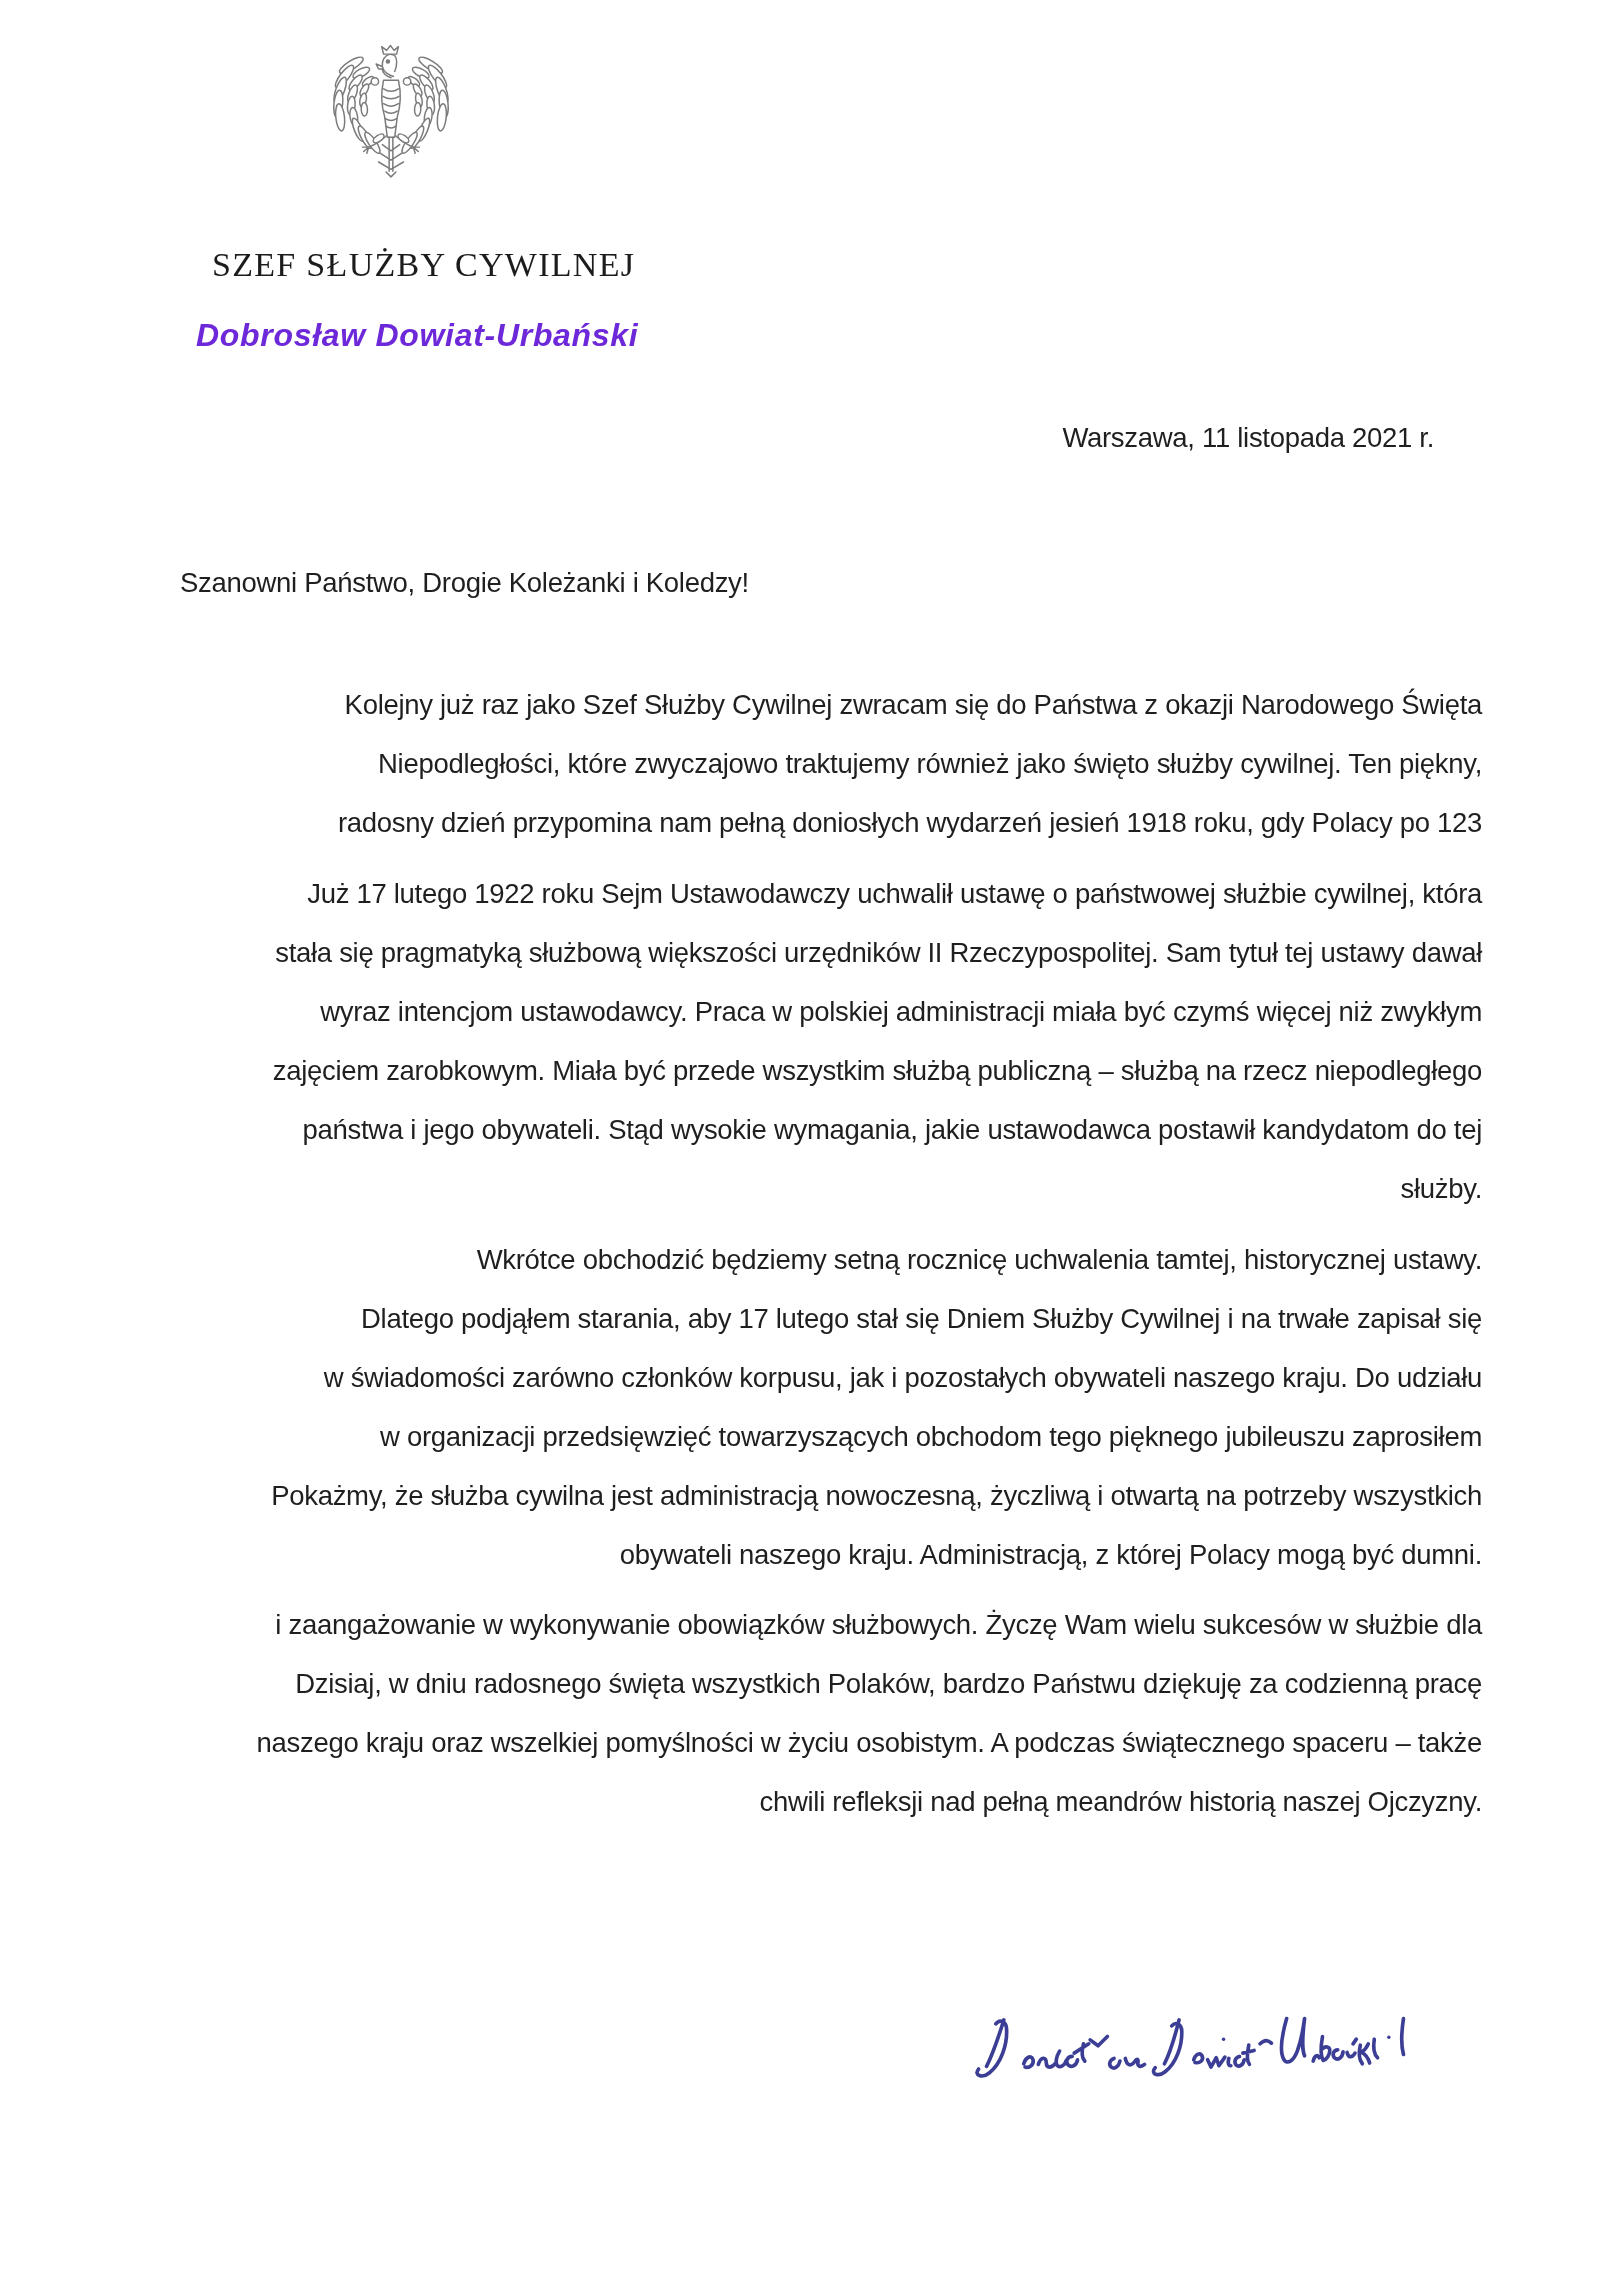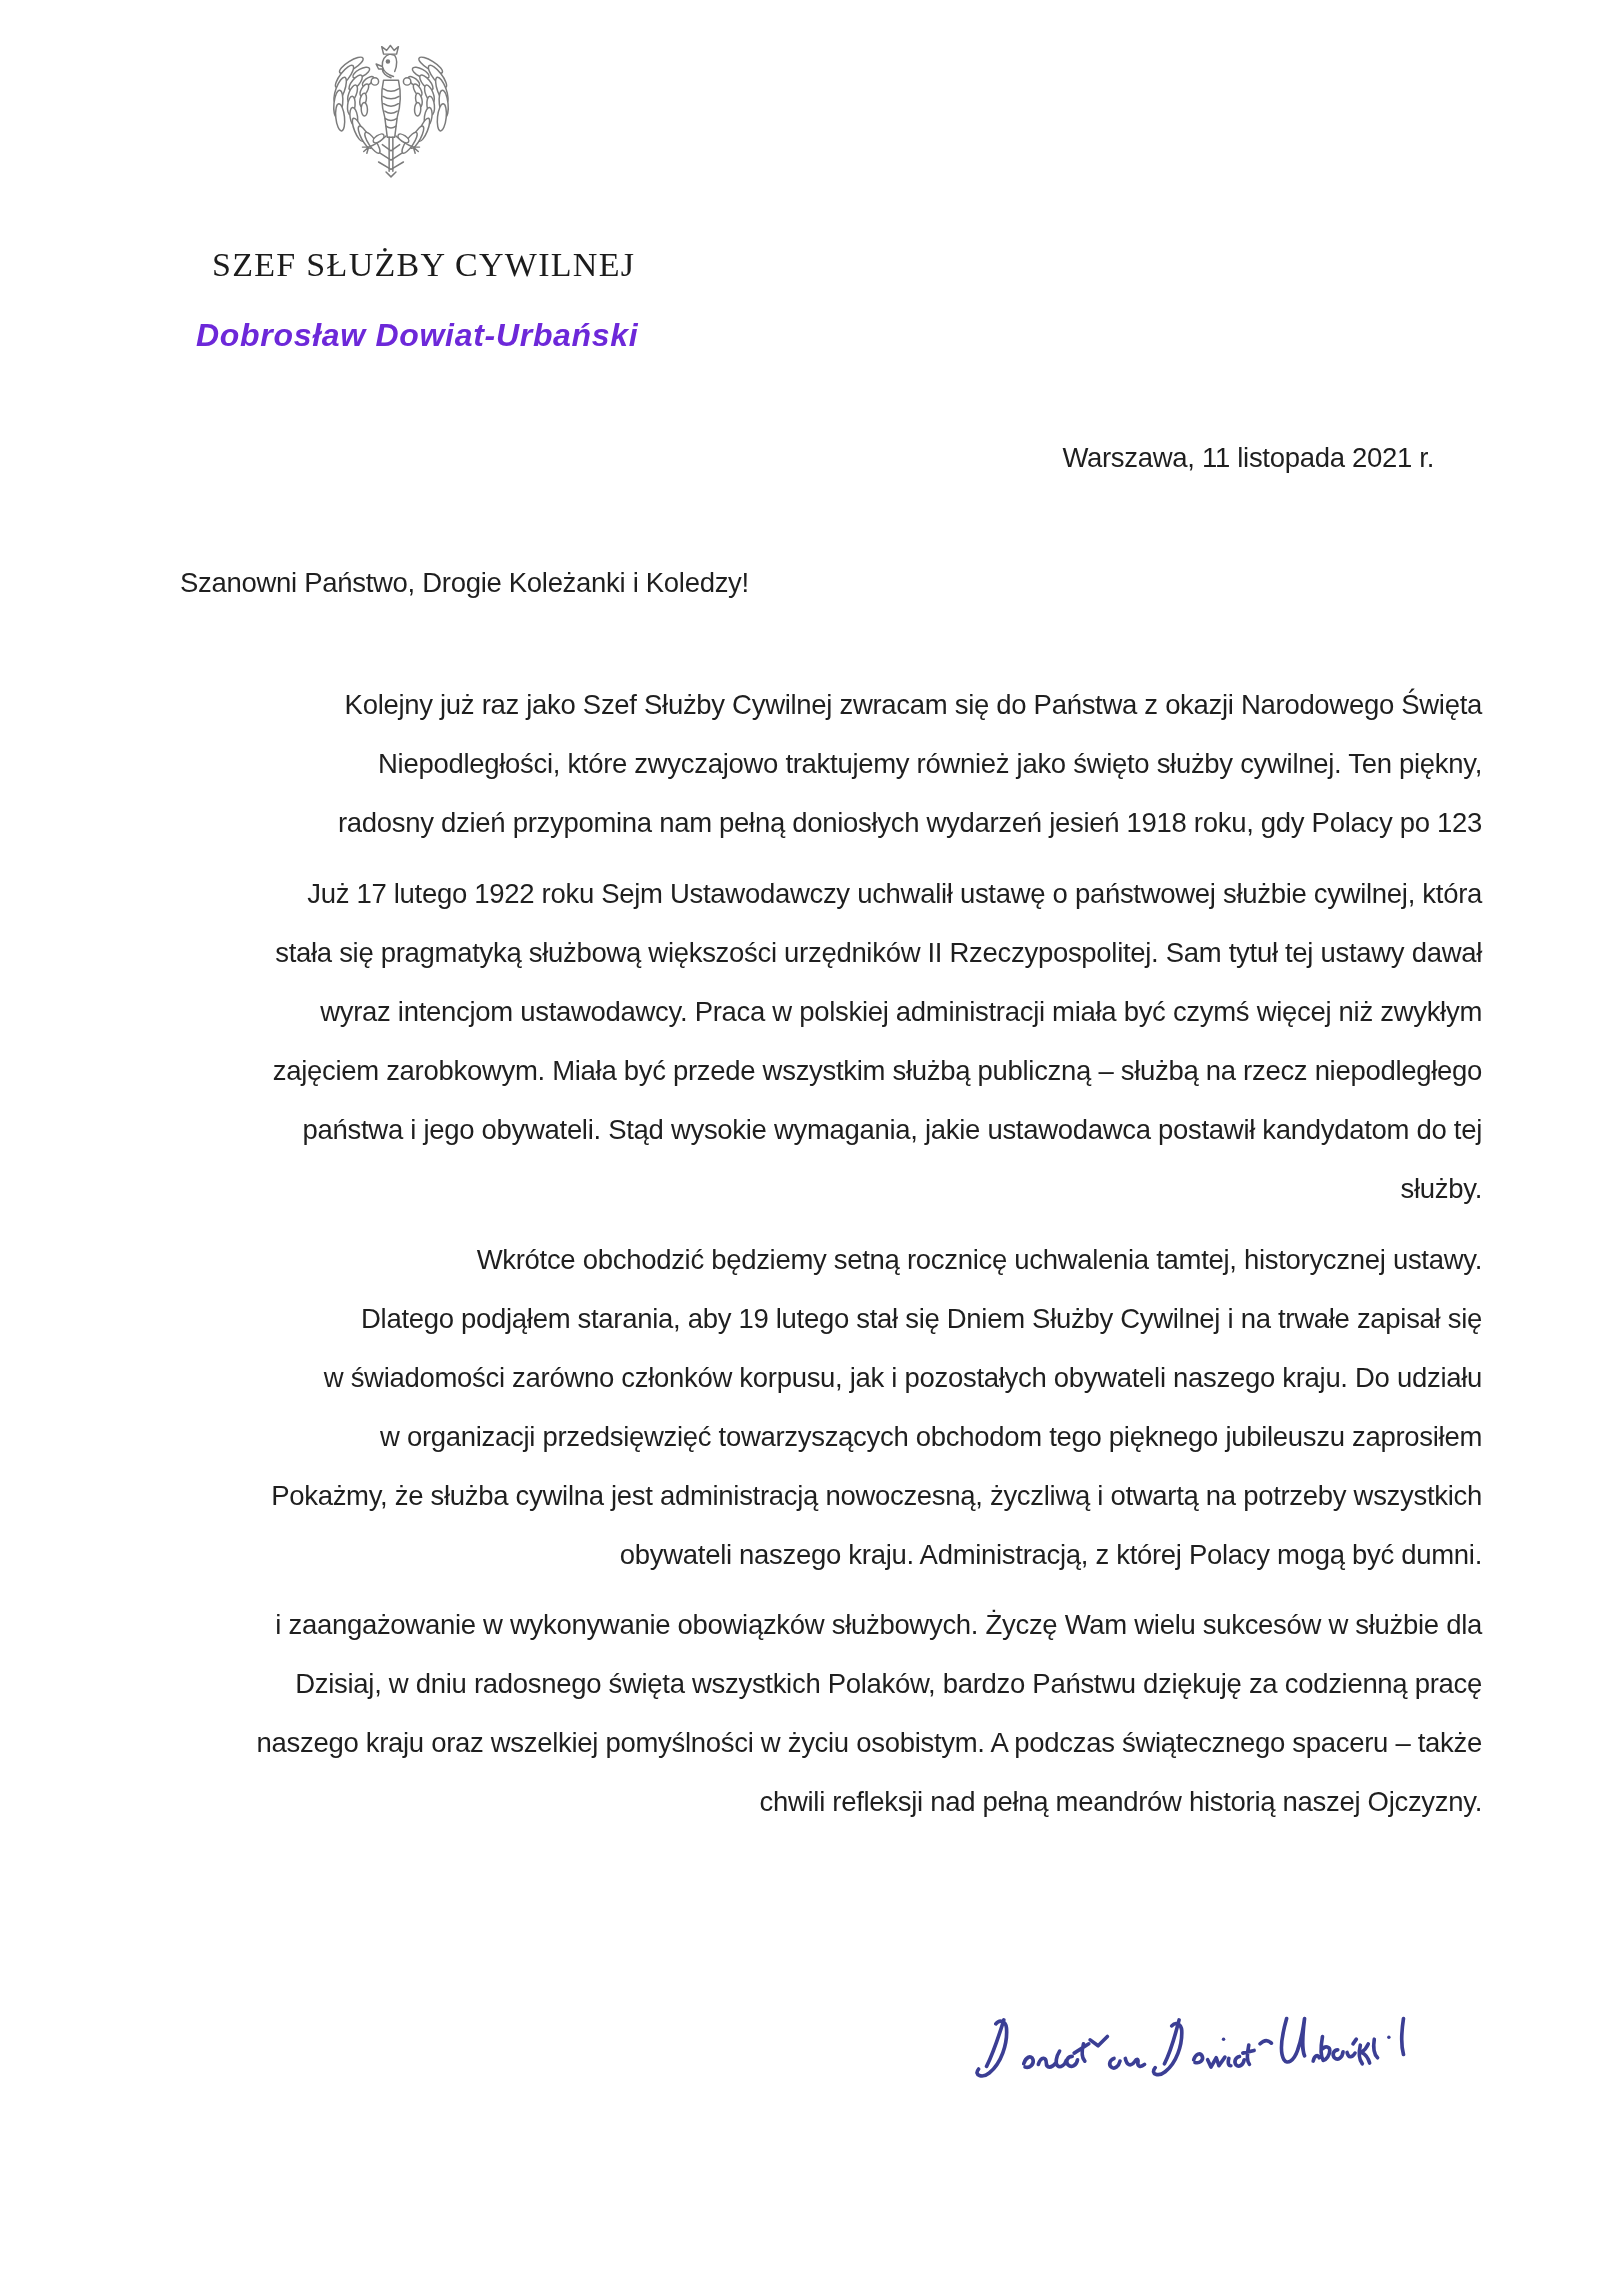--- a/index.html
+++ b/index.html
@@ -16,21 +16,21 @@
     position:absolute;left:212px;top:246px;
     font-family:"Liberation Serif",serif;
     font-size:34px;letter-spacing:1.3px;color:#1c1c1c;white-space:nowrap;
   }
   .officeholder-name{
     position:absolute;left:196px;top:317px;
     font-size:32px;font-style:italic;font-weight:bold;
     letter-spacing:0.7px;color:#6d28d9;white-space:nowrap;
   }
   .dateline{
-    position:absolute;left:180px;top:442px;width:1254px;
+    position:absolute;left:180px;top:422px;width:1254px;
     text-align:right;font-size:27.5px;letter-spacing:-0.3px;white-space:nowrap;
   }
   .body-block{position:absolute;left:180px;top:553px;width:1302px;}
   .salutation{
     font-size:27.5px;line-height:59px;letter-spacing:-0.3px;
     margin:0 0 63px 0;white-space:pre;
   }
   p.para{margin:0 0 11.8px 0;padding:0;text-align:right;}
   .bline{
     display:block;font-size:27.5px;line-height:59px;
@@ -127,21 +127,21 @@
       <span class="bline">Już 17 lutego 1922 roku Sejm Ustawodawczy uchwalił ustawę o państwowej służbie cywilnej, która</span>
       <span class="bline">stała się pragmatyką służbową większości urzędników II Rzeczypospolitej. Sam tytuł tej ustawy dawał</span>
       <span class="bline">wyraz intencjom ustawodawcy. Praca w polskiej administracji miała być czymś więcej niż zwykłym</span>
       <span class="bline">zajęciem zarobkowym. Miała być przede wszystkim służbą publiczną – służbą na rzecz niepodległego</span>
       <span class="bline">państwa i jego obywateli. Stąd wysokie wymagania, jakie ustawodawca postawił kandydatom do tej</span>
       <span class="bline">służby.</span>
     </p>
 
     <p class="para">
       <span class="bline">Wkrótce obchodzić będziemy setną rocznicę uchwalenia tamtej, historycznej ustawy.</span>
-      <span class="bline">Dlatego podjąłem starania, aby 19 lutego stał się Dniem Służby Cywilnej i na trwałe zapisał się</span>
+      <span class="bline">Dlatego podjąłem starania, aby 17 lutego stał się Dniem Służby Cywilnej i na trwałe zapisał się</span>
       <span class="bline">w świadomości zarówno członków korpusu, jak i pozostałych obywateli naszego kraju. Do udziału</span>
       <span class="bline">w organizacji przedsięwzięć towarzyszących obchodom tego pięknego jubileuszu zaprosiłem</span>
       <span class="bline">Pokażmy, że służba cywilna jest administracją nowoczesną, życzliwą i otwartą na potrzeby wszystkich</span>
       <span class="bline">obywateli naszego kraju. Administracją, z której Polacy mogą być dumni.</span>
     </p>
 
     <p class="para">
       <span class="bline">i zaangażowanie w wykonywanie obowiązków służbowych. Życzę Wam wielu sukcesów w służbie dla</span>
       <span class="bline">Dzisiaj, w dniu radosnego święta wszystkich Polaków, bardzo Państwu dziękuję za codzienną pracę</span>
       <span class="bline">naszego kraju oraz wszelkiej pomyślności w życiu osobistym. A podczas świątecznego spaceru – także</span>

